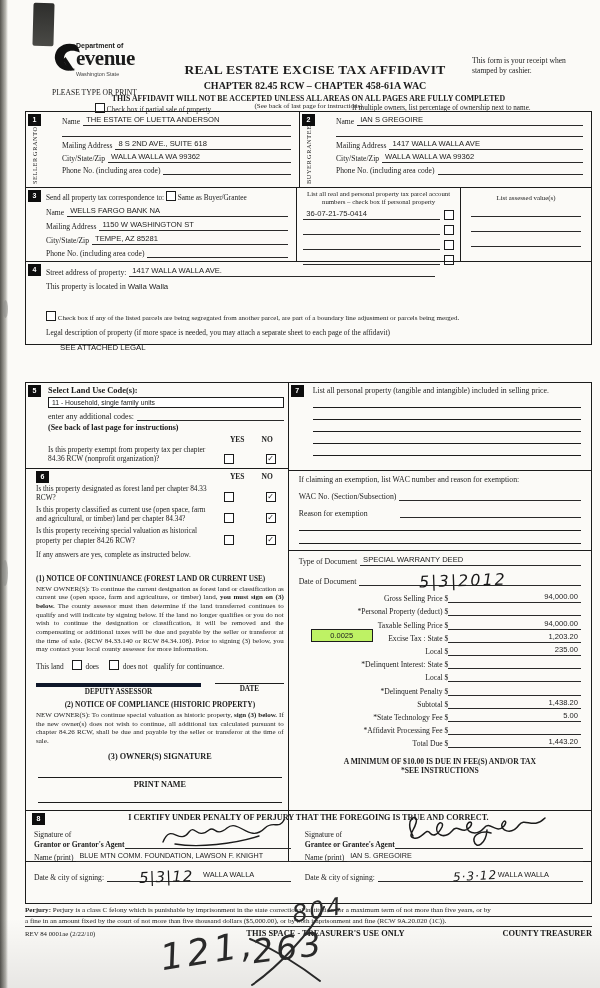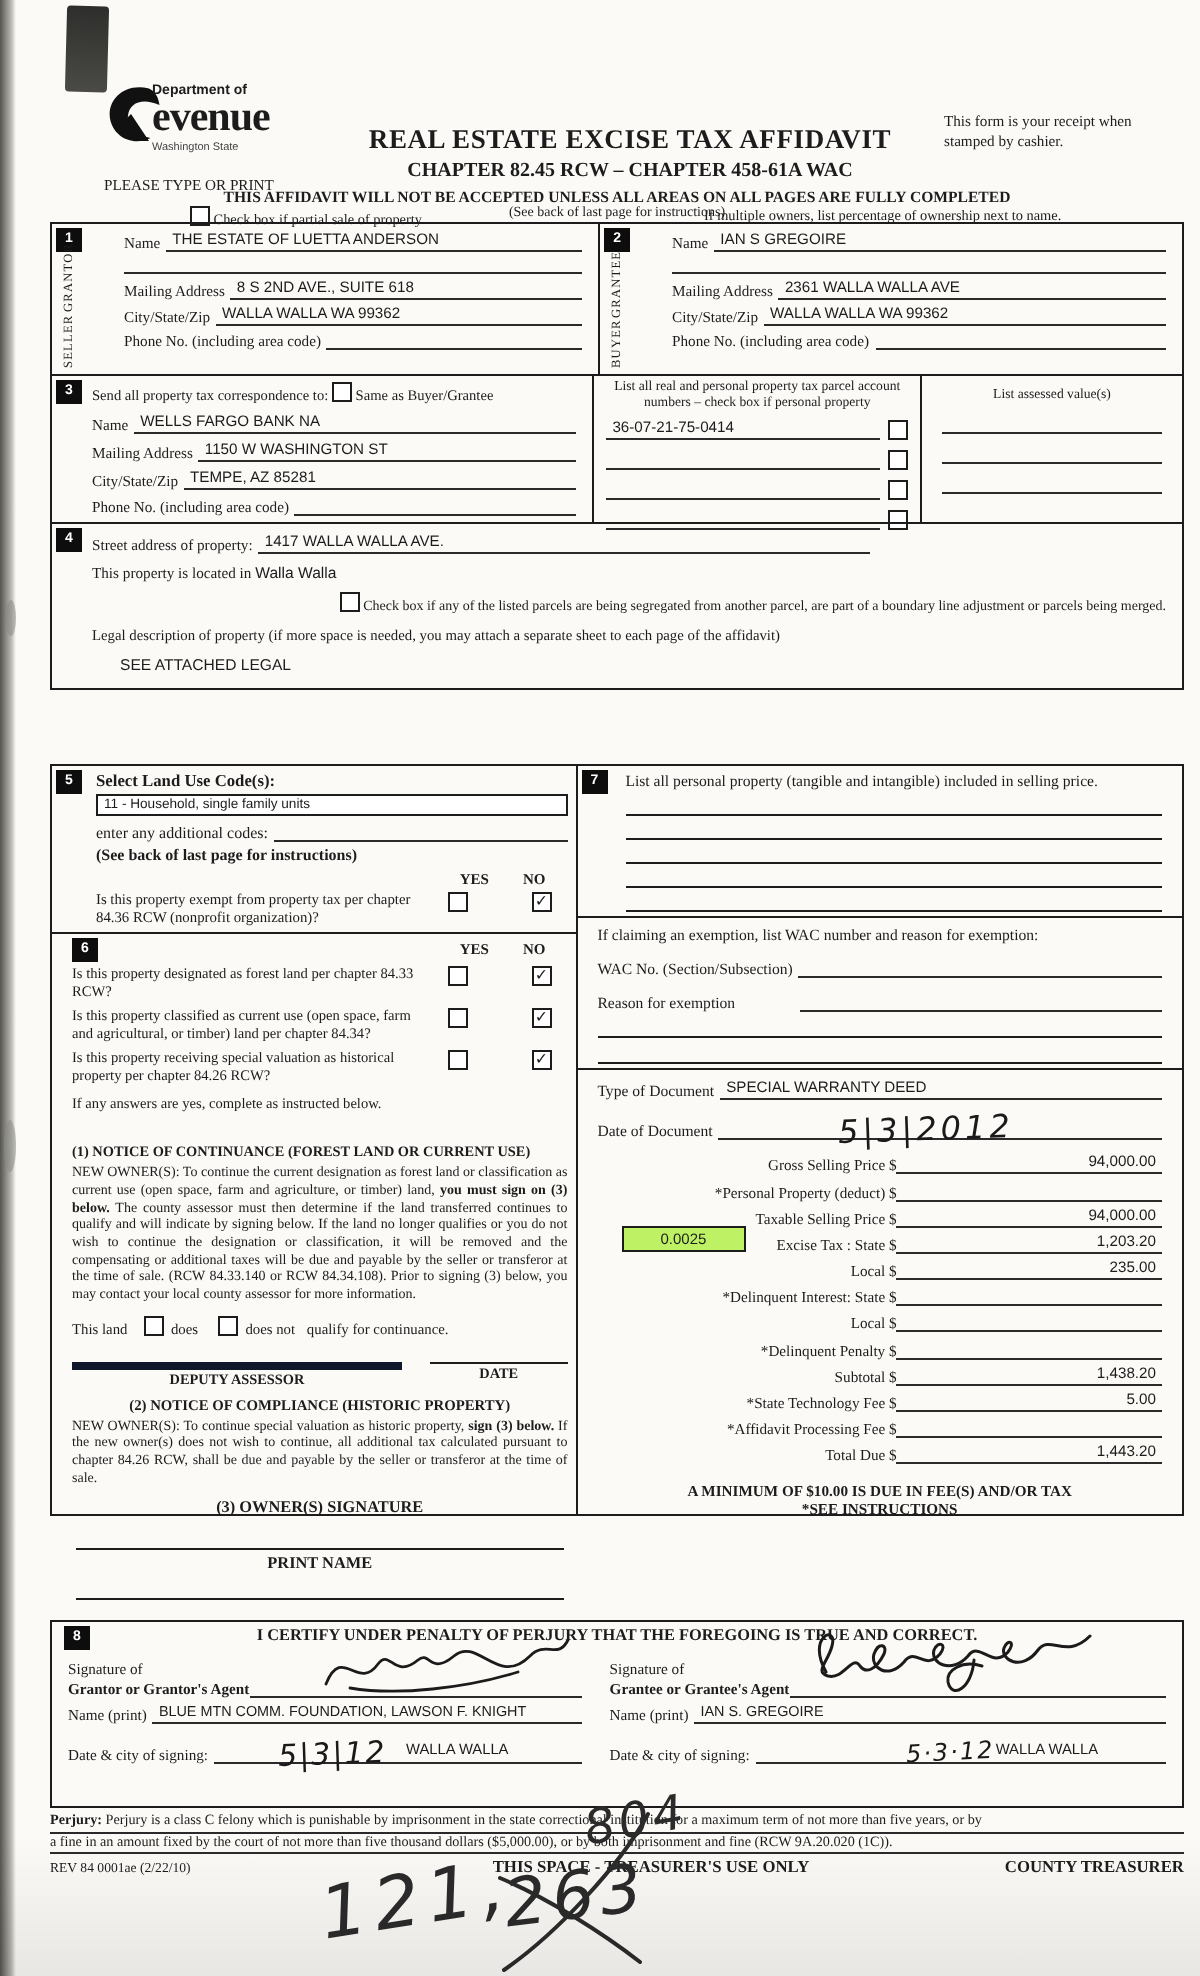--- a/index.html
+++ b/index.html
@@ -39,21 +39,21 @@
   .hand { font-family:"DejaVu Sans",sans-serif; font-style:italic; color:#1a1a1a; }
 
   
   .logo-name { font-size:21px; font-weight:bold; letter-spacing:-.5px; }
   .logo-dept { font-family:"Liberation Sans",sans-serif; font-size:7px; font-weight:bold; }
   .logo-state { font-family:"Liberation Sans",sans-serif; font-size:5.5px; color:#444; }
   .title { font-size:13.5px; font-weight:bold; letter-spacing:.3px; }
   .subtitle { font-size:10px; font-weight:bold; }
 
   
-  .qrow { display:flex; align-items:flex-start; font-size:7.3px; line-height:1.25; margin-top:3px; }
+  .qrow { display:flex; align-items:flex-end; font-size:7.3px; line-height:1.25; margin-top:3px; }
   .qtext { flex:1; }
   .qboxes { width:52px; flex:none; display:flex; justify-content:space-between; padding:1px 8px 0 6px; }
   .ynhead { display:flex; justify-content:flex-end; gap:17px; padding-right:11px;
     font-size:7.5px; font-weight:bold; }
   .para { font-size:7px; line-height:1.24; text-align:justify; margin-top:2px; }
 
   .fee { position:relative; display:flex; align-items:flex-end; height:13.2px; }
   .fee .flab { width:53%; text-align:right; font-size:7.6px; white-space:nowrap; }
   .fee .ful { text-align:right; }
   .ratebox { position:absolute; left:12px; bottom:14px; width:60px; height:11px;
@@ -137,21 +137,21 @@
       </div>
       <div class="fl">
           <span class="lab">Name</span>
           <span class="ul">IAN S GREGOIRE</span>
         </div>
       <div class="fl" style="height:11px;">
           <span class="ul"></span>
         </div>
       <div class="fl" style="margin-top:2px;">
           <span class="lab">Mailing Address</span>
-          <span class="ul">2361 WALLA WALLA AVE</span>
+          <span class="ul">1417 WALLA WALLA AVE</span>
         </div>
       <div class="fl" style="margin-top:2px;">
           <span class="lab">City/State/Zip</span>
           <span class="ul">WALLA WALLA WA  99362</span>
         </div>
       <div class="fl" style="margin-top:2px;">
           <span class="lab">Phone No. (including area code)</span>
           <span class="ul"></span>
         </div>
     </div>
@@ -222,29 +222,29 @@
     <span class="num numcorner">4</span>
     <div class="fl">
         <span class="lab">Street address of property:</span>
         <span class="ul" style="flex:none; width:300px;">1417 WALLA WALLA AVE.</span>
         <span style="flex:1;"></span>
       </div>
     <div style="font-size:7.6px; margin-top:5px;">
       <span>This property is located in</span>
       <span class="sans" style="font-size:7.8px;">Walla Walla</span>
     </div>
-    <div style="font-size:7px; margin-top:5px;text-align:right;">
+    <div style="font-size:7px; margin-top:20px;">
       <span class="cb"></span>
       <span>Check box if any of the listed parcels are being segregated from another parcel, are part of a boundary line adjustment or parcels being merged.</span>
     </div>
     <div style="font-size:7.4px; margin-top:6px;">Legal description of property (if more space is needed, you may attach a separate sheet to each page of the affidavit)</div>
     <div class="sans" style="font-size:7.8px; margin-top:6px; margin-left:14px;">SEE ATTACHED LEGAL</div>
   </div>
 
-  <div class="sec" style="top:382px; height:376px; display:flex;">
+  <div class="sec" style="top:382px; height:480px; display:flex;">
 
     <div style="width:46.5%; box-sizing:border-box; border-right:1.2px solid #1c1c1c; display:flex; flex-direction:column;">
       <div style="position:relative; box-sizing:border-box; border-bottom:1.2px solid #1c1c1c; padding:3px 4px 2px 22px; height:86px;">
         <span class="num numcorner">5</span>
         <div class="b" style="font-size:8.4px;">Select Land Use Code(s):</div>
         <div style="border:1.2px solid #1c1c1c; margin-top:2px; padding:1px 3px; font-family:'Liberation Sans',sans-serif; font-size:6.8px; background:#fff;">11 - Household, single family units</div>
         <div class="fl" style="margin-top:3px;">
             <span class="lab" style="font-size:8px;">enter any additional codes:</span>
             <span class="ul"></span>
           </div>

